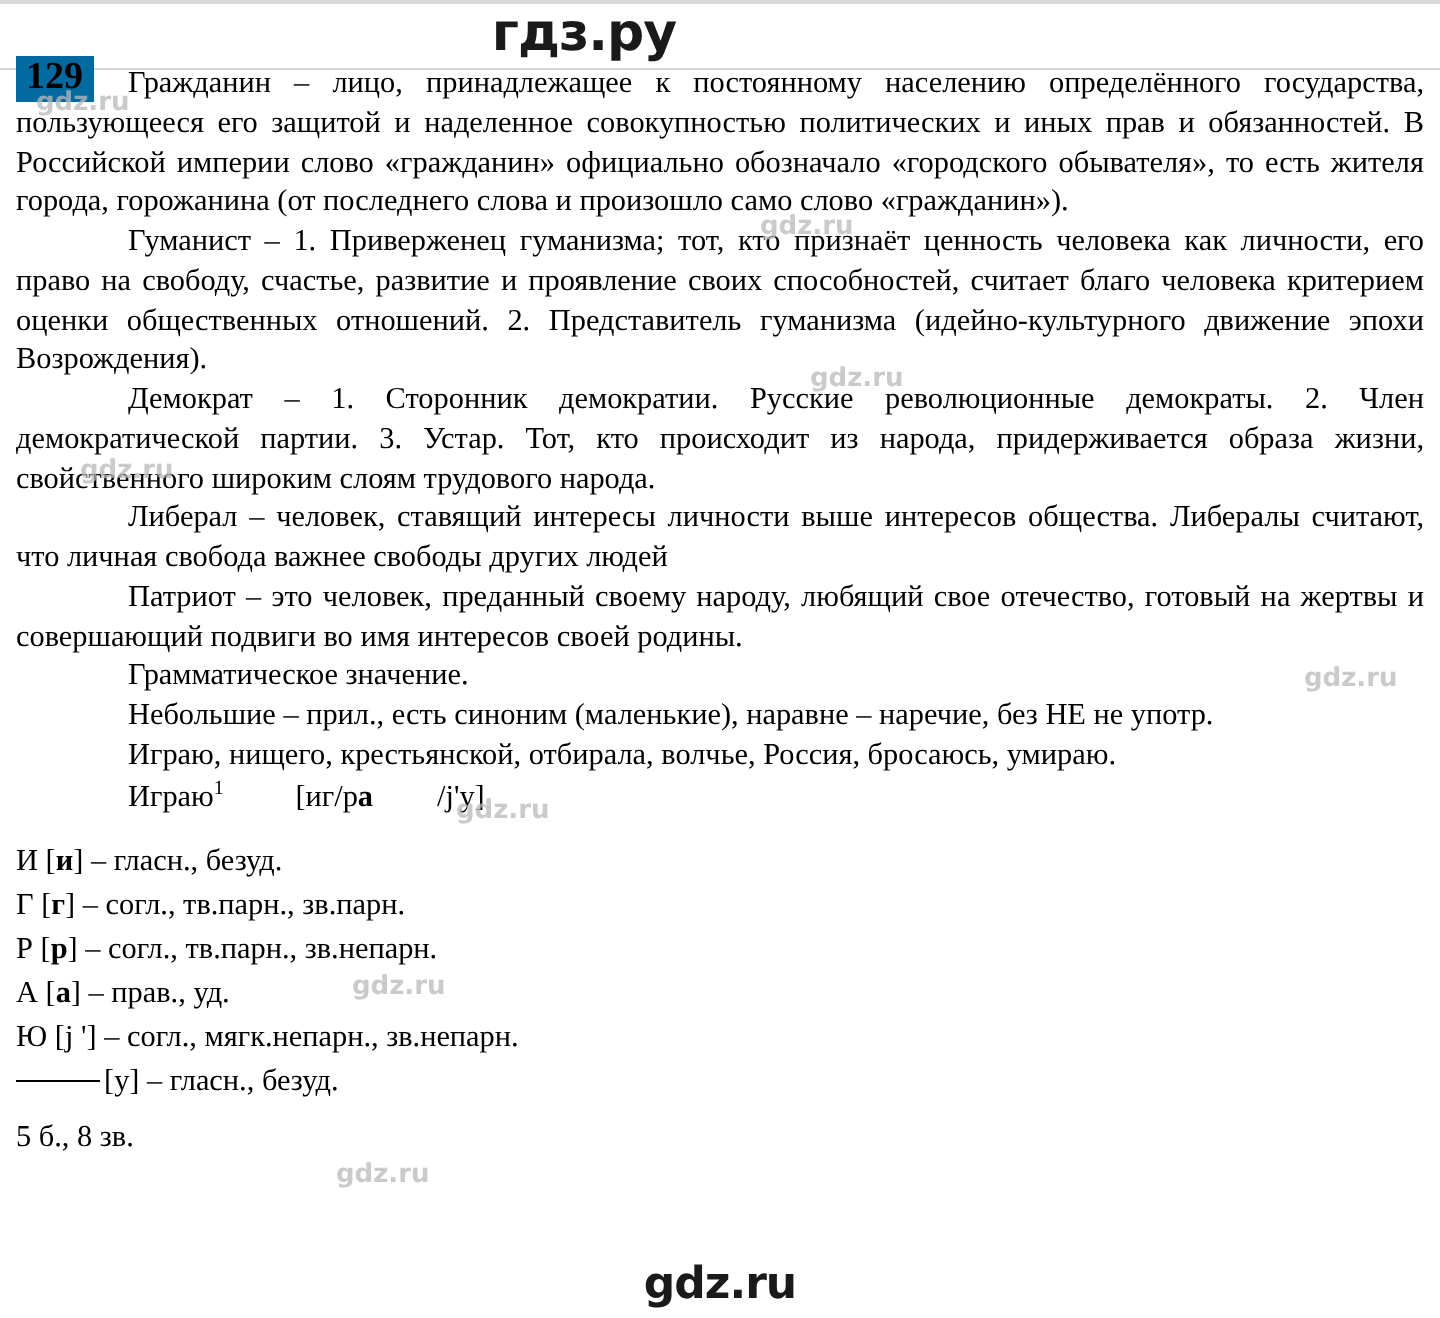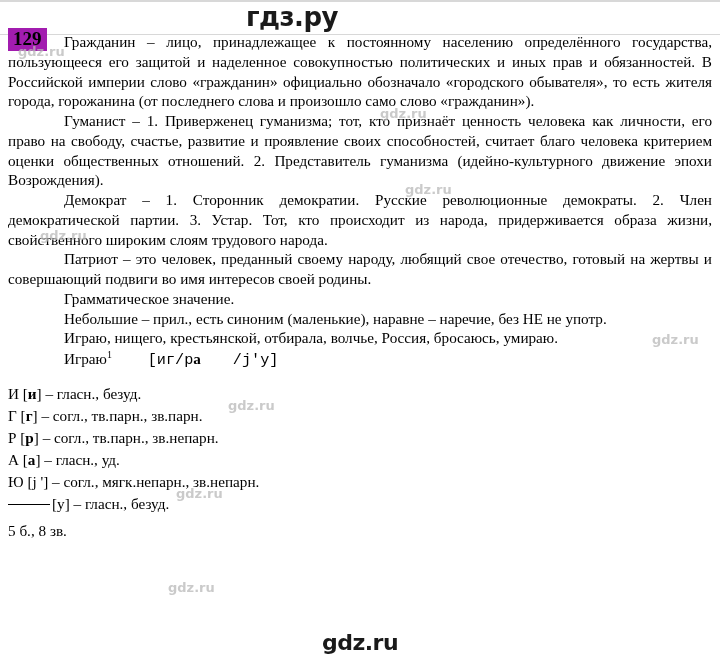--- a/index.html
+++ b/index.html
@@ -60,21 +60,21 @@
     font-size: 22px;
     font-weight: bold;
     color: #1a1a1a;
     letter-spacing: -0.5px;
   }
   
   .ex-number {
     position: absolute;
     top: 28px;
     left: 8px;
-    background: #a21caf;
+    background: #0369a1;
     color: #000;
     font-family: "Liberation Serif", serif;
     font-weight: bold;
     font-size: 19px;
     padding: 1px 5px 2px 5px;
     line-height: 1.05;
   }
   
   .content {
     position: absolute;
@@ -104,21 +104,21 @@
   }
   .underline-box {
     display: inline-block;
     border-top: 1px solid #000;
     width: 42px;
     position: relative;
     top: -4px;
     margin-right: 2px;
   }
   .trans {
-    font-family: Liberation Mono, monospace;
+    font-family: Liberation Serif, serif;
     padding-left: 32px;
   }
   b.bold {
     font-weight: bold;
   }
   sup.sup {
     font-size: 10px;
     vertical-align: super;
   }
   .final {
@@ -150,36 +150,37 @@
 
   <div class="content">
 
     <p class="para"><span class="firstline-pad"></span><span>Гражданин – лицо, принадлежащее к постоянному населению определённого государства, пользующееся его защитой и наделенное совокупностью политических и иных прав и обязанностей. В Российской империи слово «гражданин» официально обозначало «городского обывателя», то есть жителя города, горожанина (от последнего слова и произошло само слово «гражданин»).</span></p>
 
     <p class="para"><span class="firstline-pad"></span><span>Гуманист – 1. Приверженец гуманизма; тот, кто признаёт ценность человека как личности, его право на свободу, счастье, развитие и проявление своих способностей, считает благо человека критерием оценки общественных отношений. 2. Представитель гуманизма (идейно-культурного движение эпохи Возрождения).</span></p>
 
 
     <p class="para"><span class="firstline-pad"></span><span>Демократ – 1. Сторонник демократии. Русские революционные демократы. 2. Член демократической партии. 3. Устар. Тот, кто происходит из народа, придерживается образа жизни, свойственного широким слоям трудового народа.</span></p>
 
+    <p class="para"><span class="firstline-pad"></span><span>Либерал – человек, ставящий интересы личности выше интересов общества. Либералы считают, что личная свобода важнее свободы других людей</span></p>
 
     <p class="para"><span class="firstline-pad"></span><span>Патриот – это человек, преданный своему народу, любящий свое отечество, готовый на жертвы и совершающий подвиги во имя интересов своей родины.</span></p>
 
     <p class="para"><span class="firstline-pad"></span><span>Грамматическое значение.</span></p>
 
     <p class="para"><span class="firstline-pad"></span><span>Небольшие – прил., есть синоним (маленькие), наравне – наречие, без НЕ не употр.</span></p>
 
     <p class="para"><span class="firstline-pad"></span><span>Играю, нищего, крестьянской, отбирала, волчье, Россия, бросаюсь, умираю.</span></p>
 
     <p class="para"><span class="firstline-pad"></span><span>Играю</span><sup class="sup">1</sup><span> <span class="trans">[иг/р</span><b class="bold">а</b><span class="trans">/j'у]</span></span></p>
 
     <div class="analysis">
       <div>И [<b class="bold">и</b>]<span> – гласн., безуд.</span></div>
       <div>Г [<b class="bold">г</b>]<span> – согл., тв.парн., зв.парн.</span></div>
       <div>Р [<b class="bold">р</b>]<span> – согл., тв.парн., зв.непарн.</span></div>
-      <div>А [<b class="bold">а</b>]<span> – гласн., уд.</span></div>
+      <div>А [<b class="bold">а</b>]<span> – прав., уд.</span></div>
       <div>Ю [<span>j '</span>]<span> – согл., мягк.непарн., зв.непарн.</span></div>
       <div><span class="underline-box"></span>[<span>у</span>]<span> – гласн., безуд.</span></div>
     </div>
 
     <div class="final">5 б., 8 зв.</div>
   </div>
 
   <div class="wm" style="top:44px; left:18px;">gdz.ru</div>
   <div class="wm" style="top:106px; left:380px;">gdz.ru</div>
   <div class="wm" style="top:182px; left:405px;">gdz.ru</div>

